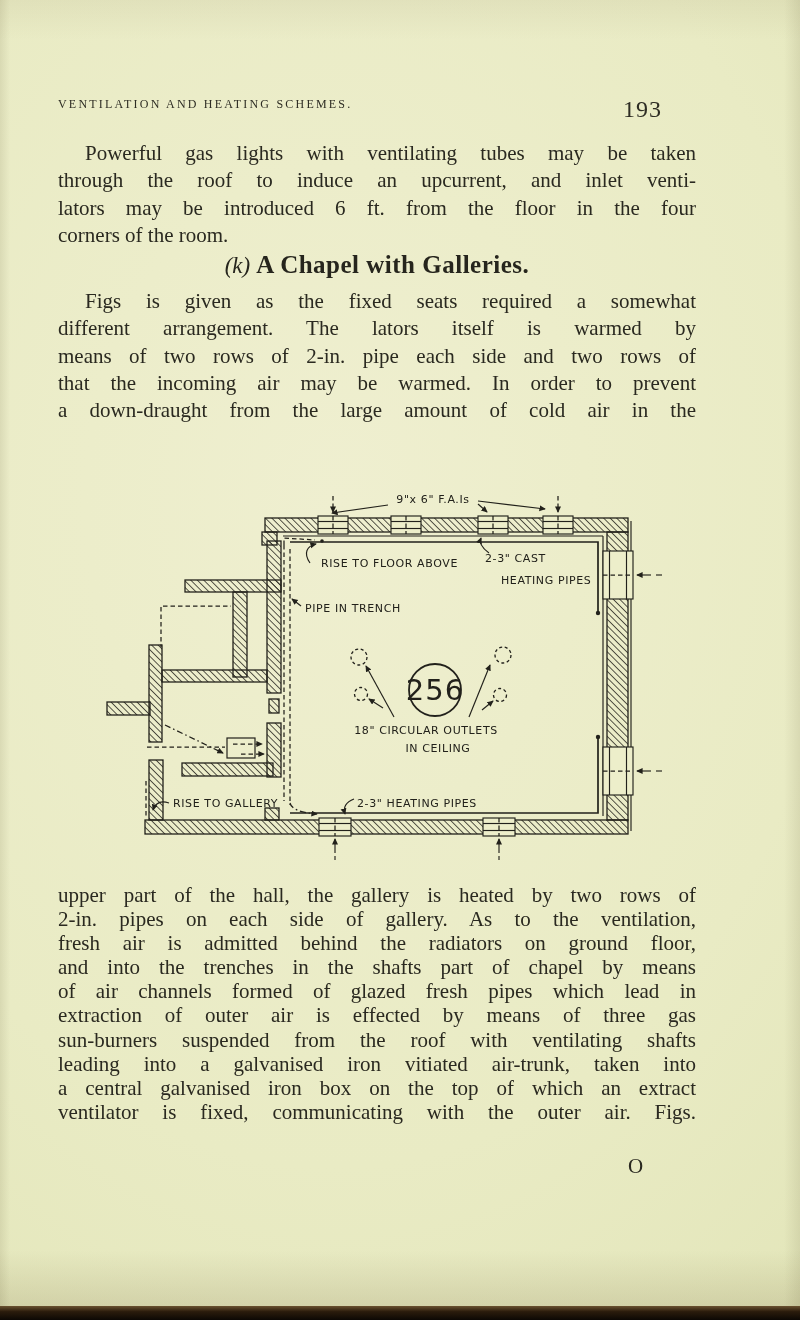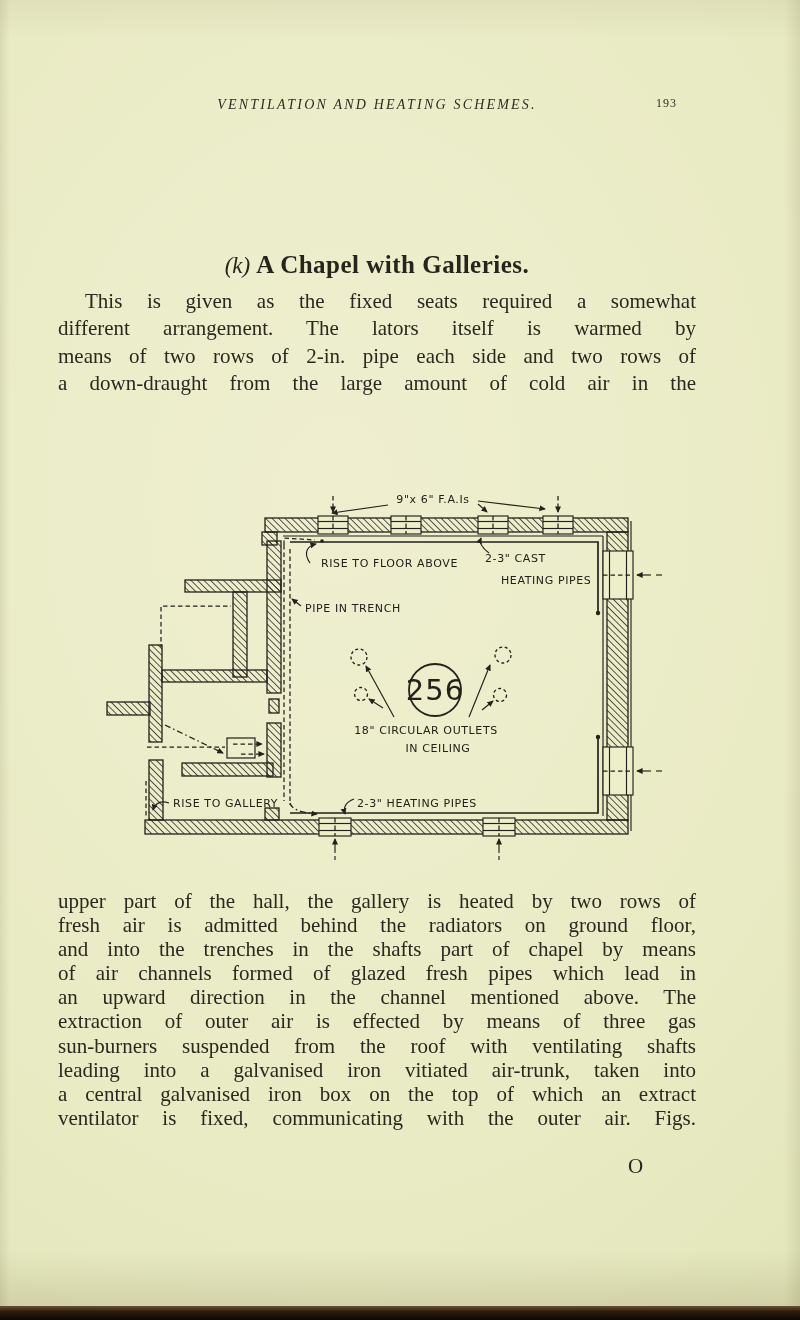--- a/index.html
+++ b/index.html
@@ -13,36 +13,34 @@
     background:
       linear-gradient(to right, rgba(70,60,25,0.10), rgba(70,60,25,0) 10px),
       linear-gradient(to left, rgba(70,60,25,0.10), rgba(70,60,25,0) 16px),
       linear-gradient(to top, rgba(80,60,20,0.16), rgba(80,60,20,0) 70px),
       linear-gradient(to bottom, rgba(80,60,20,0.06), rgba(80,60,20,0) 40px),
       radial-gradient(130% 105% at 42% 38%, #efefd0 0%, #e9ebc4 48%, #e2e5b8 78%, #d7dba9 100%);
   }
   .content-col{position:absolute;left:58px;width:638px;}
   .pagehead{top:97px;height:26px;}
   .running-title{
-    text-align:center;
-    font-size:14px;letter-spacing:2.2px;
+    font-size:12px;letter-spacing:2.2px;
     color:#2e2d24;
-    font-style:italic;
   }
   .page-number{
-    position:absolute;right:19px;top:-1px;
-    font-size:12px;letter-spacing:1px;color:#2e2d24;text-align:right;
+    position:absolute;right:34px;top:-1px;
+    font-size:24px;letter-spacing:1px;color:#2e2d24;text-align:right;
   }
   .para{line-height:27.3px;font-size:21px;}
   .para .line{text-align:justify;text-align-last:justify;}
   .para .line.endline{text-align-last:left;}
   .para .line.indented{text-indent:27px;}
   .p1{top:140px;}
   .p2{top:288px;}
-  .p3{top:883px;line-height:24.1px;margin-top:6px;}
+  .p3{top:883px;line-height:24.1px;}
   .heading{
     top:251px;text-align:center;font-size:25px;color:#26251d;
   }
   .heading .hk{font-style:italic;font-weight:400;font-size:23px;margin-right:6px;}
   .heading .ht{font-weight:700;letter-spacing:0.5px;}
   .sig{
     position:absolute;left:628px;top:1154px;
     font-size:21px;color:#2a2920;
   }
   figure.figure{position:absolute;left:95px;top:485px;margin:0;width:640px;height:378px;}
@@ -71,29 +69,36 @@
 </head>
 <body>
 
 <div class="page">
 
   <header class="content-col pagehead" style="position:absolute;">
     <div class="running-title">VENTILATION AND HEATING SCHEMES.</div>
     <div class="page-number">193</div>
   </header>
 
+  <div class="content-col para p1" style="position:absolute;">
+      <div class="line indented">Powerful gas lights with ventilating tubes may be taken</div>
+      <div class="line">through the roof to induce an upcurrent, and inlet venti-</div>
+      <div class="line">lators may be introduced 6 ft. from the floor in the four</div>
+      <div class="line endline">corners of the room.</div>
+    </div>
 
   <div class="content-col heading" style="position:absolute;">
     <span class="hk">(k)</span><span class="ht">A Chapel with Galleries.</span>
   </div>
 
   <div class="content-col para p2" style="position:absolute;">
-      <div class="line indented">This is given as the fixed seats required a somewhat</div>
+      <div class="line indented">Figs is given as the fixed seats required a somewhat</div>
       <div class="line">different arrangement.  The lators itself is warmed by</div>
       <div class="line">means of two rows of 2-in. pipe each side and two rows of</div>
+      <div class="line">that the incoming air may be warmed.  In order to prevent</div>
       <div class="line">a down-draught from the large amount of cold air in the</div>
     </div>
 
   <figure class="figure">
     <svg viewBox="0 0 640 378" width="640" height="378">
       <defs>
         <pattern id="hatch" width="4.6" height="4.6" patternUnits="userSpaceOnUse" patternTransform="rotate(-45)">
           <line x1="0" y1="0" x2="0" y2="4.6" stroke="#22211b" stroke-width="1.5"></line>
         </pattern>
         <marker id="ah" markerWidth="8" markerHeight="8" refX="5.6" refY="3" orient="auto" markerUnits="userSpaceOnUse">
@@ -249,24 +254,24 @@
       <text class="lbl num" x="340" y="215" text-anchor="middle">256</text>
       <text class="lbl" x="331" y="249" text-anchor="middle">18" CIRCULAR OUTLETS</text>
       <text class="lbl" x="343" y="267" text-anchor="middle">IN CEILING</text>
       <text class="lbl" x="262" y="322">2-3" HEATING PIPES</text>
       <text class="lbl" x="78" y="322">RISE TO GALLERY</text>
     </svg>
   </figure>
 
   <div class="content-col para p3" style="position:absolute;">
       <div class="line">upper part of the hall, the gallery is heated by two rows of</div>
+      <div class="line">2-in. pipes on each side of gallery.  As to the ventilation,</div>
       <div class="line">fresh air is admitted behind the radiators on ground floor,</div>
       <div class="line">and into the trenches in the shafts part of chapel by means</div>
       <div class="line">of air channels formed of glazed fresh pipes which lead in</div>
-      <div class="line">an upward direction in the channel mentioned above.  The</div>
       <div class="line">extraction of outer air is effected by means of three gas</div>
       <div class="line">sun-burners suspended from the roof with ventilating shafts</div>
       <div class="line">leading into a galvanised iron vitiated air-trunk, taken into</div>
       <div class="line">a central galvanised iron box on the top of which an extract</div>
       <div class="line">ventilator is fixed, communicating with the outer air.   Figs.</div>
     </div>
 
   <div class="sig">O</div>
 
   <div class="page-bottom-edge"></div>

